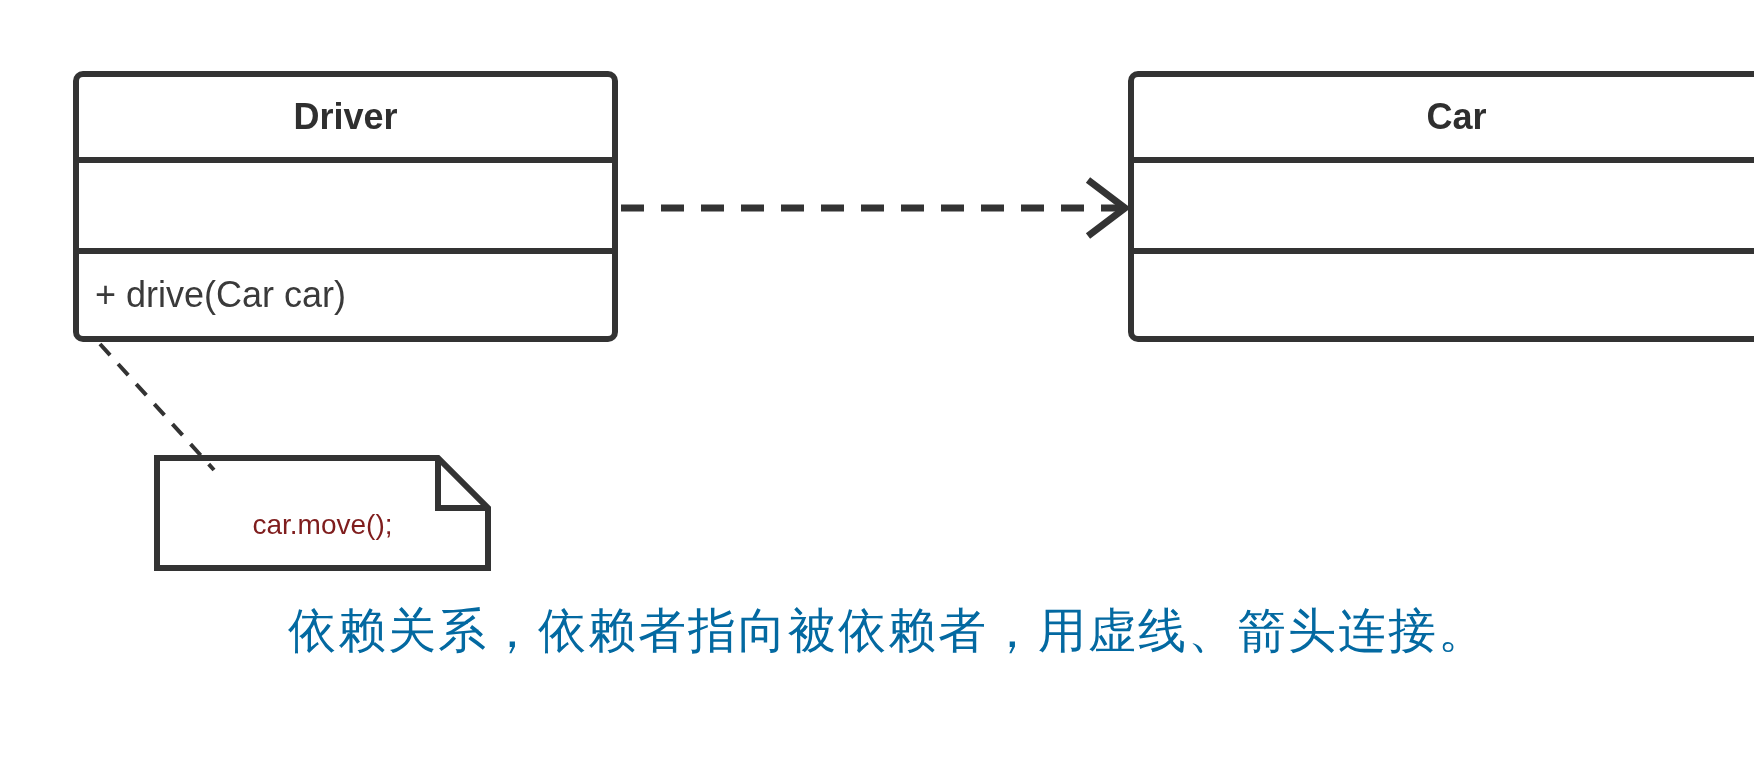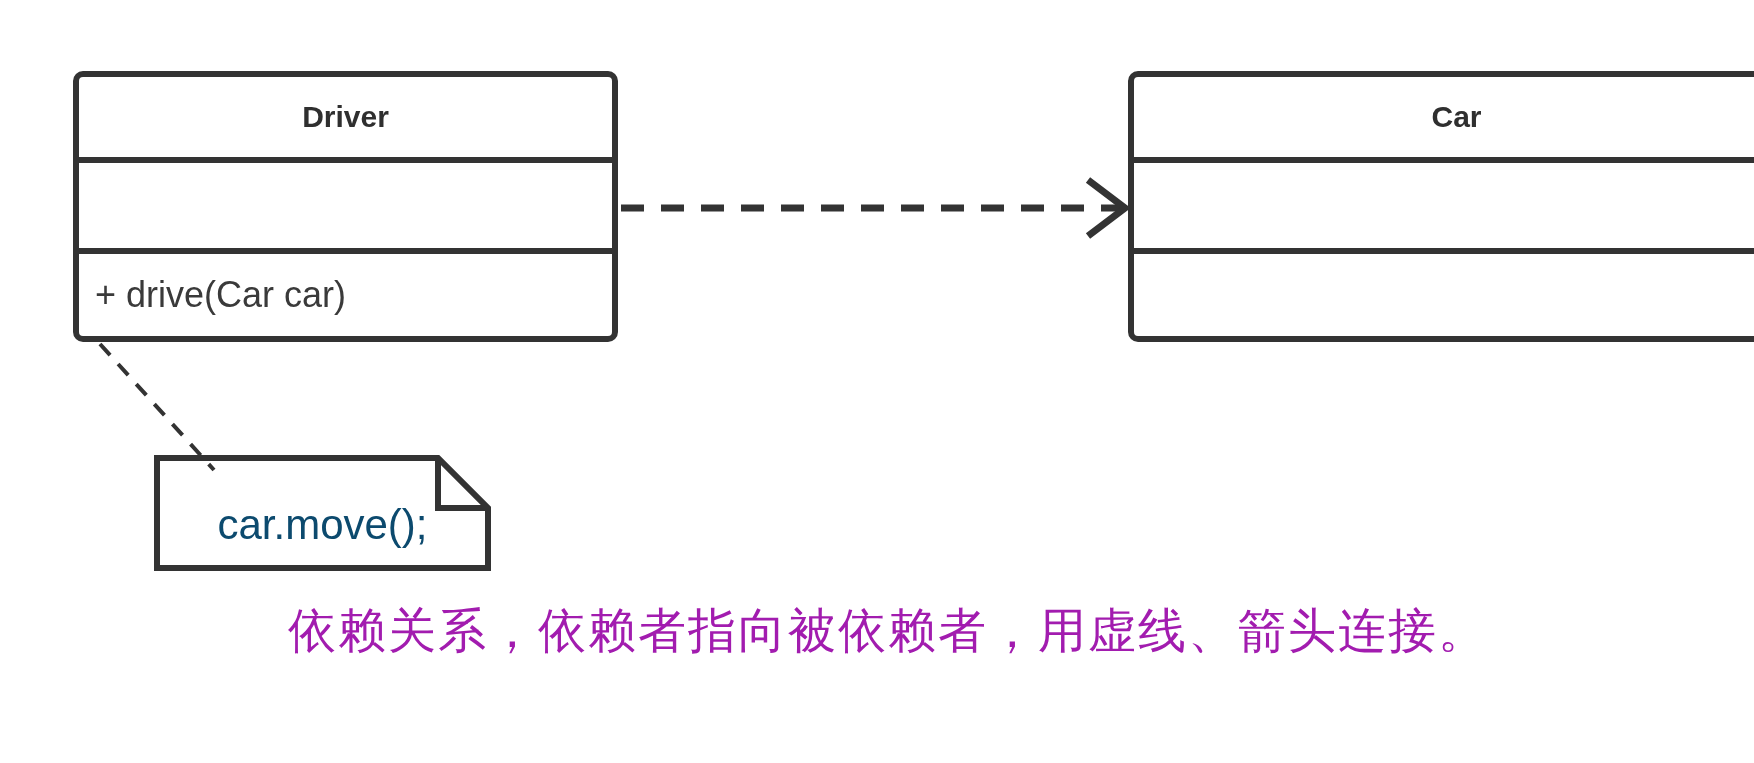--- a/index.html
+++ b/index.html
@@ -28,21 +28,21 @@
     display: flex;
     flex-direction: column;
   }
   .class-box.driver { left: 73px;  width: 545px; }
   .class-box.car    { left: 1128px; width: 657px; }
   .compartment.title {
     height: 80px;
     display: flex;
     align-items: center;
     justify-content: center;
-    font-size: 30px;
+    font-size: 36px;
     font-weight: bold;
     color: #2f2f2f;
   }
   .compartment.attrs {
     height: 85px;
     border-top: 6px solid #333333;
     border-bottom: 6px solid #333333;
   }
   .compartment.methods {
     flex: 1;
@@ -52,33 +52,33 @@
     font-size: 36px;
     color: #3a3a3a;
     border-radius: 18px;
   }
   .note-text {
     position: absolute;
     left: 157px;
     top: 505px;
     width: 331px;
     text-align: center;
-    font-size: 42px;
+    font-size: 28px;
     line-height: 40px;
-    color: #0c4a6e;
+    color: #7f1d1d;
   }
   .caption {
     position: absolute;
     left: 288px;
     top: 603px;
     font-family: "Liberation Serif", "DejaVu Serif", serif;
     font-size: 48px;
     line-height: 1.15;
     letter-spacing: 2px;
-    color: #a21caf;
+    color: #0369a1;
     white-space: nowrap;
   }
 </style>
 </head>
 <body>
 
 <div class="canvas">
 
   <svg class="layer" viewBox="0 0 1754 763">
 

